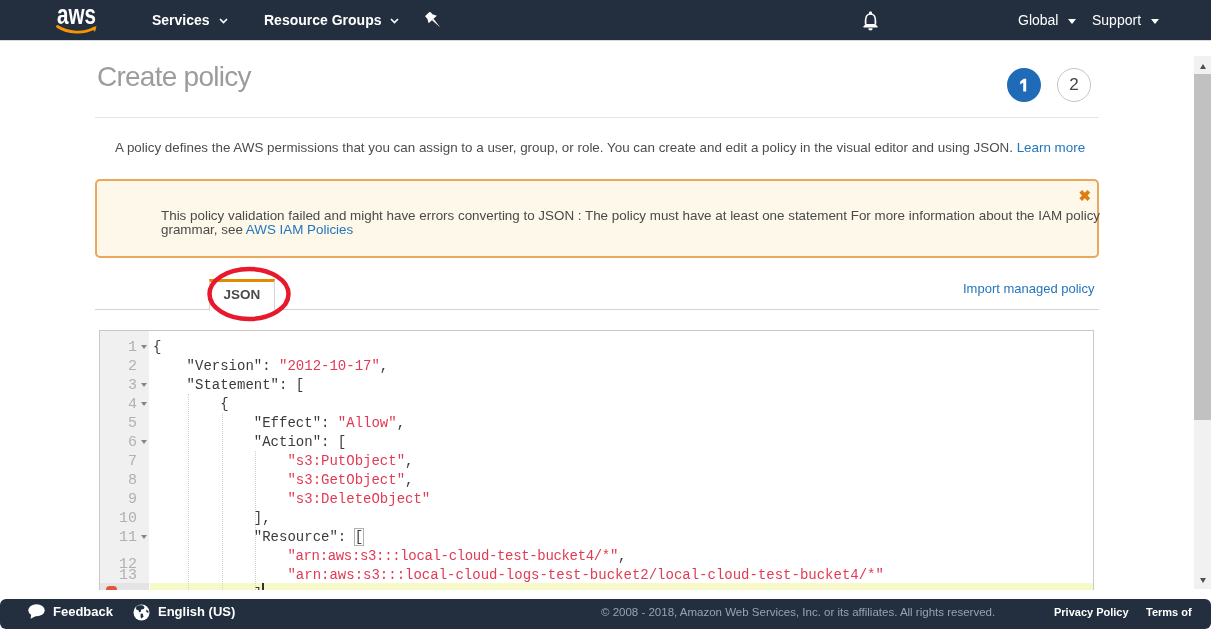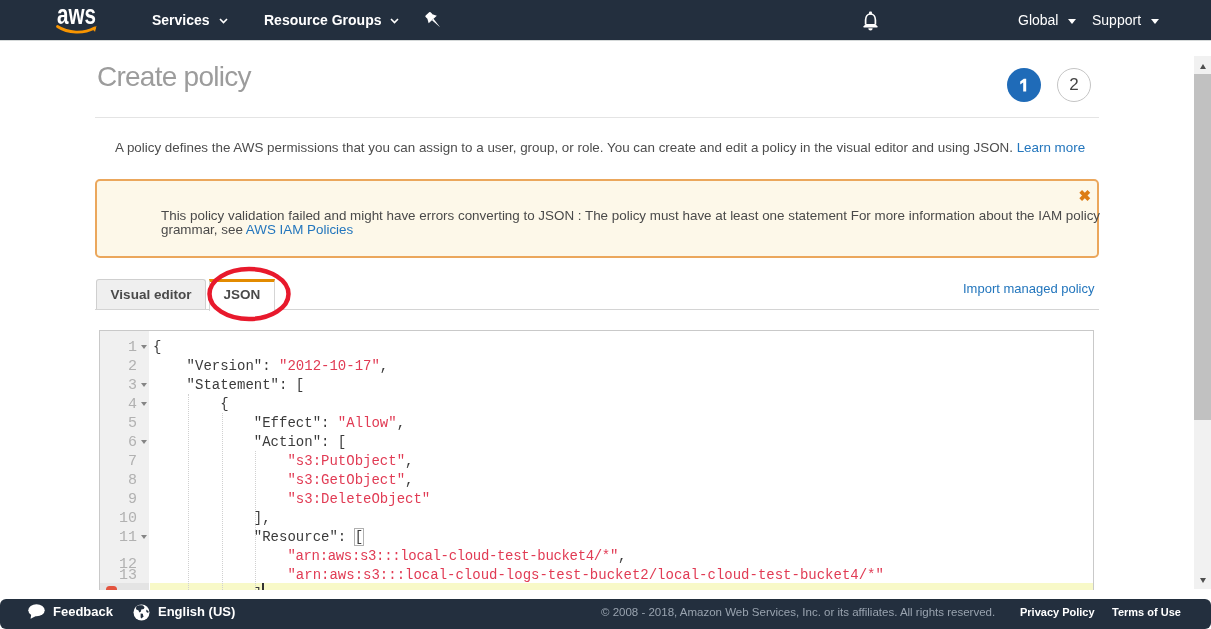--- a/index.html
+++ b/index.html
@@ -66,21 +66,21 @@
 #sthumb { position:absolute; left:1194px; top:74px; width:17px; height:346px; background:#c1c1c1; }
 .sarrow { position:absolute; left:1199.5px; width:0; height:0; border-left:3.5px solid transparent; border-right:3.5px solid transparent; }
 #sup { top:63.5px; border-bottom:5px solid #4f4f4f; }
 #sdown { top:578px; border-top:5px solid #4f4f4f; }
 
 
 #footer { position:absolute; left:0; top:599px; width:1211px; height:30px; background:#232f3e;
   color:#fff; font-size:13px; font-weight:700;border-radius:6px; }
 #footer span { position:absolute; top:0; line-height:26px; }
 #copyr { color:#99a3af; font-weight:400; font-size:11.5px; }
-#privacy,#terms { font-size:11px; }
+#privacy,#terms { font-size:11px;margin-left:34px; }
 </style>
 </head>
 <body>
 <div id="page">
 
   <div id="topnav">
     <svg class="abs" style="left:56px;top:0" width="46" height="38" viewBox="0 0 46 38">
       <text x="1" y="24" textLength="39" lengthAdjust="spacingAndGlyphs" font-family="Liberation Sans, sans-serif" font-size="27" font-weight="700" fill="#ffffff">aws</text>
       <path d="M1.5,26.5 C12,33.5 28,33.8 38.5,28" fill="none" stroke="#f79400" stroke-width="2.8" stroke-linecap="round"></path>
       <path d="M35,29.8 L40.5,25.8 L39,32 C38.4,30.6 36.8,29.8 35,29.8 Z" fill="#f79400"></path>
@@ -116,21 +116,20 @@
     </div>
   <div id="step2" class="stepcirc">2</div>
   <div id="hr1"></div>
   <div id="desc">A policy defines the AWS permissions that you can assign to a user, group, or role. You can create and edit a policy in the visual editor and using JSON. <a class="lnk" href="#">Learn more</a></div>
 
   <div id="warn">
     <div class="txt">This policy validation failed and might have errors converting to JSON&nbsp;: The policy must have at least one statement For more information about the IAM policy<br>grammar, see <a class="lnk" href="#">AWS IAM Policies</a></div>
     <div id="warnx">✖</div>
   </div>
 
-  <div id="tabve" class="tab">Visual editor</div>
   <div id="tabjson" class="tab">JSON</div>
   <div id="tabline-a"></div>
   <div id="tabline-b"></div>
   <a id="importlnk" class="lnk" href="#">Import managed policy</a>
   <svg id="redellipse" width="90" height="62" viewBox="0 0 90 62">
     <ellipse cx="45" cy="30" rx="39.5" ry="25" fill="none" stroke="#e8192c" stroke-width="4.5"></ellipse>
   </svg>
 
   <div id="editor">
     <div id="gutter"></div>

